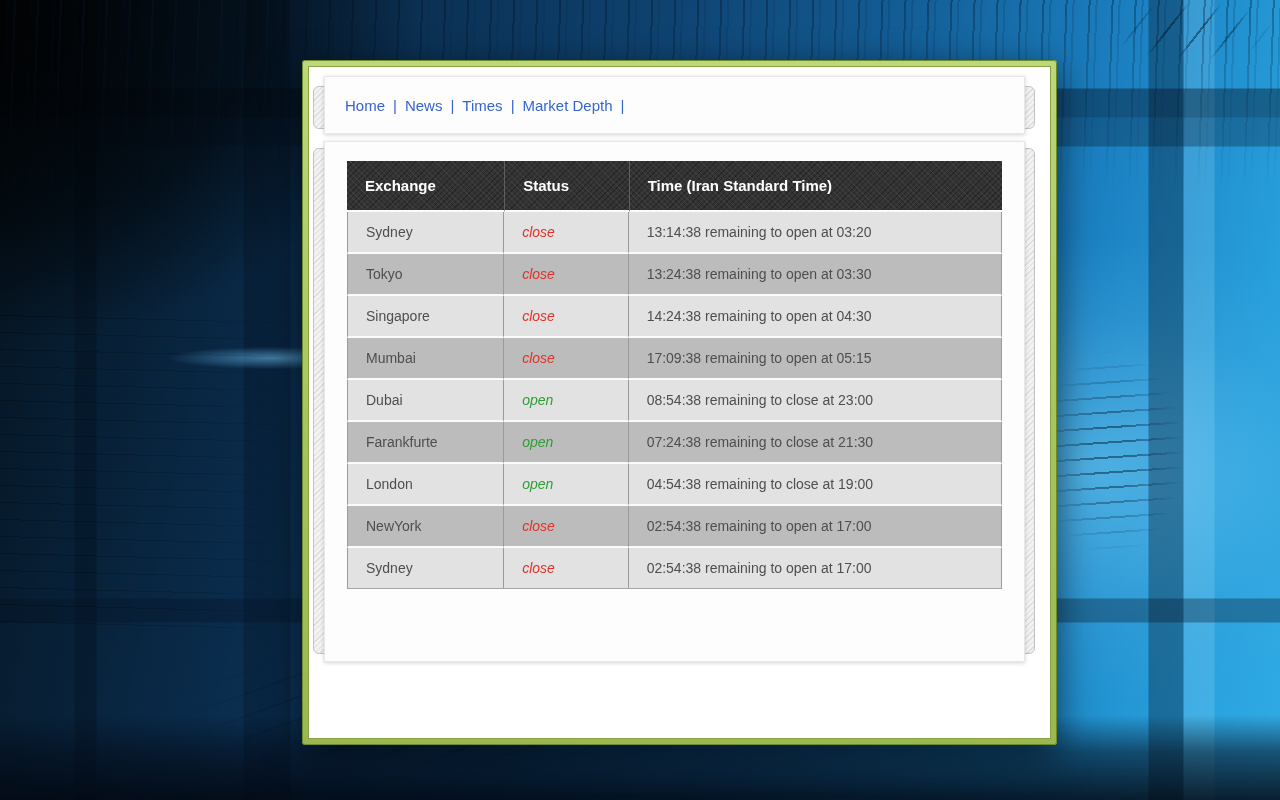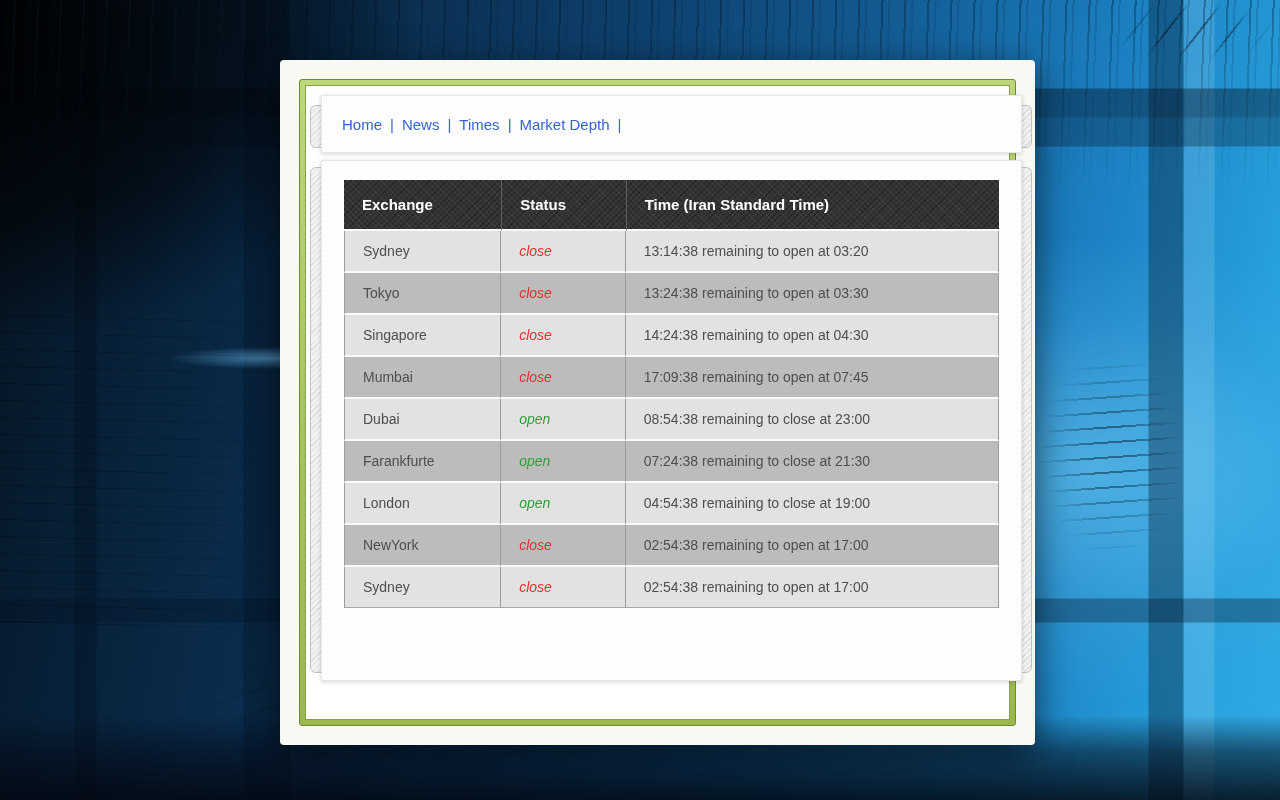--- a/index.html
+++ b/index.html
@@ -46,22 +46,22 @@
   }
   .streaks-bottom{
     position:absolute;left:180px;top:640px;width:560px;height:130px;
     background:repeating-linear-gradient(160deg, rgba(0,0,0,0) 0 9px, rgba(1,6,14,0.40) 9px 11px, rgba(0,0,0,0) 11px 21px);
     -webkit-mask-image:radial-gradient(closest-side, #000, transparent);
             mask-image:radial-gradient(closest-side, #000, transparent);
   }
 
   
   .card{
-    position:absolute;left:280px;top:60px;width:755px;height:685px;
-    background:#f7f9f2;padding:19px;border-radius:4px;
+    position:absolute;left:302px;top:60px;width:755px;height:685px;
+    background:#f7f9f2;padding:0;border-radius:4px;
     box-shadow:0 10px 36px rgba(0,0,0,0.6);
   }
   .card-green{
     width:100%;height:100%;
     background:linear-gradient(180deg,#bdd77a 0%,#a6c45c 55%,#9ab84e 100%);
     border:1px solid #6d8a2c;border-radius:3px;padding:5px;
   }
   .card-inner{
     position:relative;width:100%;height:100%;
     background:#ffffff;border:1px solid #87a344;
@@ -161,21 +161,21 @@
                   <td>13:24:38 remaining to open at 03:30</td>
                 </tr>
                 <tr class="row-odd">
                   <td>Singapore</td>
                   <td class="status-cell" style="color: rgb(224, 50, 40);">close</td>
                   <td>14:24:38 remaining to open at 04:30</td>
                 </tr>
                 <tr class="row-even">
                   <td>Mumbai</td>
                   <td class="status-cell" style="color: rgb(224, 50, 40);">close</td>
-                  <td>17:09:38 remaining to open at 07:45</td>
+                  <td>17:09:38 remaining to open at 05:15</td>
                 </tr>
                 <tr class="row-odd">
                   <td>Dubai</td>
                   <td class="status-cell" style="color: rgb(46, 158, 54);">open</td>
                   <td>08:54:38 remaining to close at 23:00</td>
                 </tr>
                 <tr class="row-even">
                   <td>Farankfurte</td>
                   <td class="status-cell" style="color: rgb(46, 158, 54);">open</td>
                   <td>07:24:38 remaining to close at 21:30</td>

